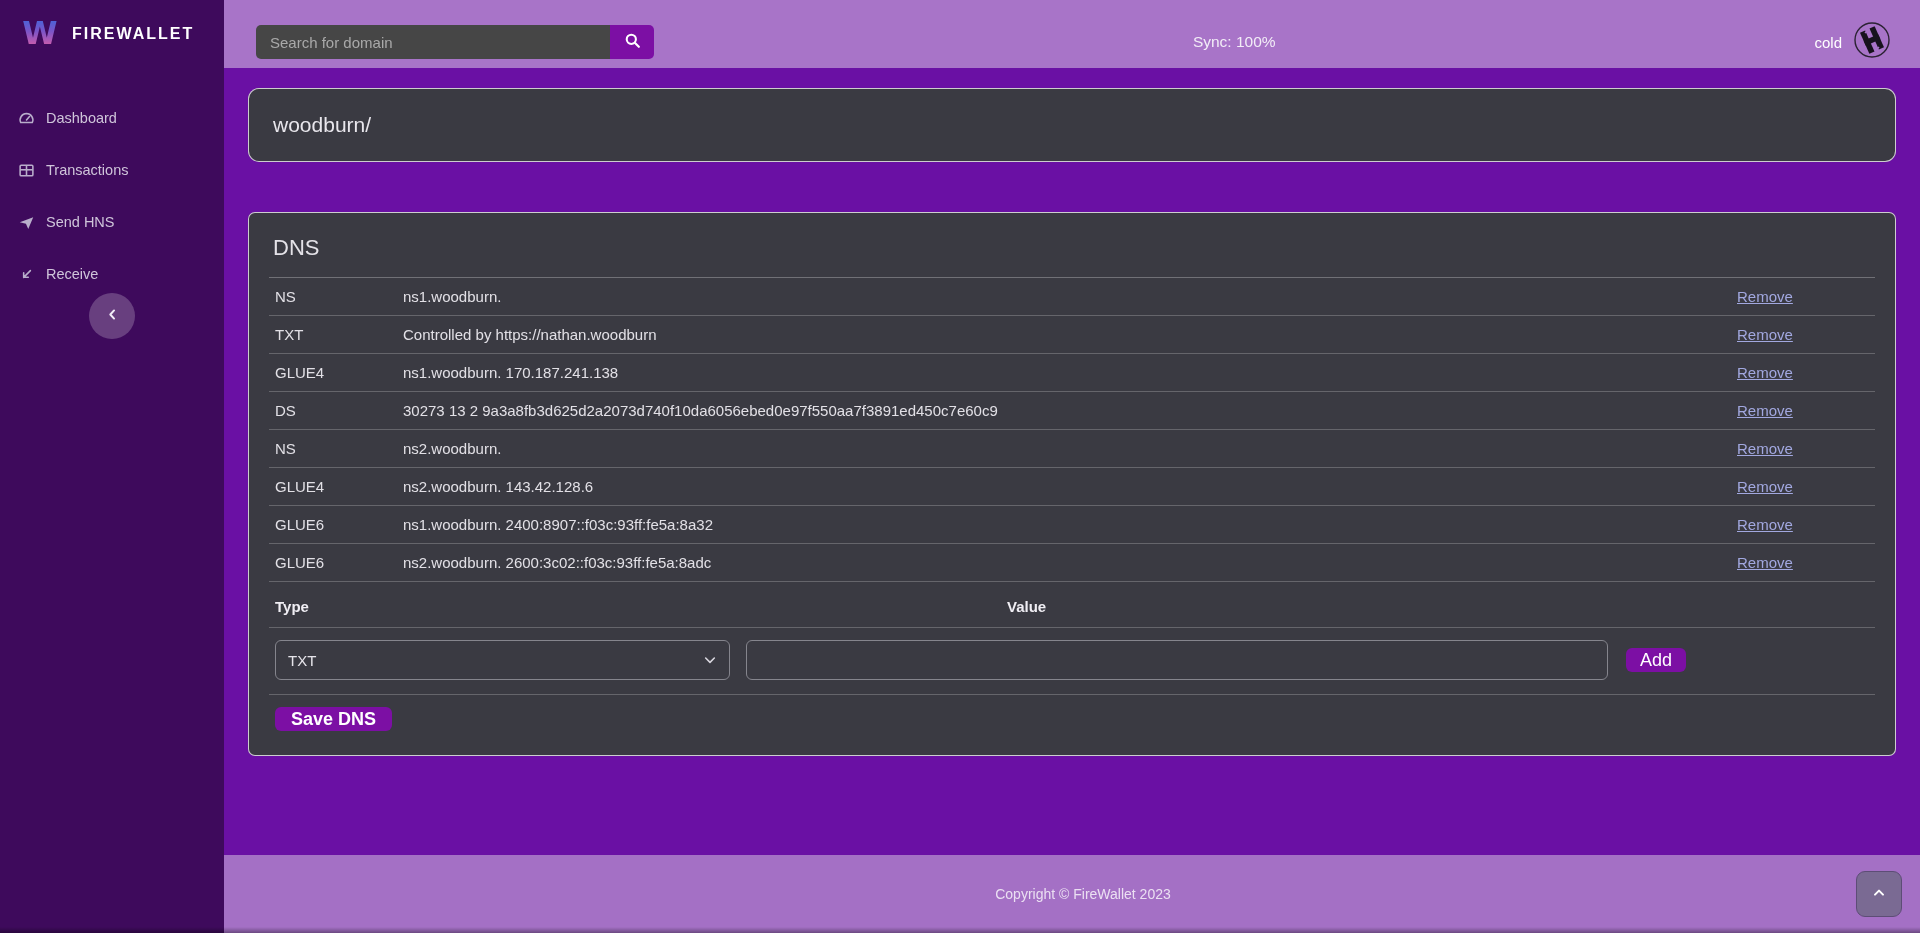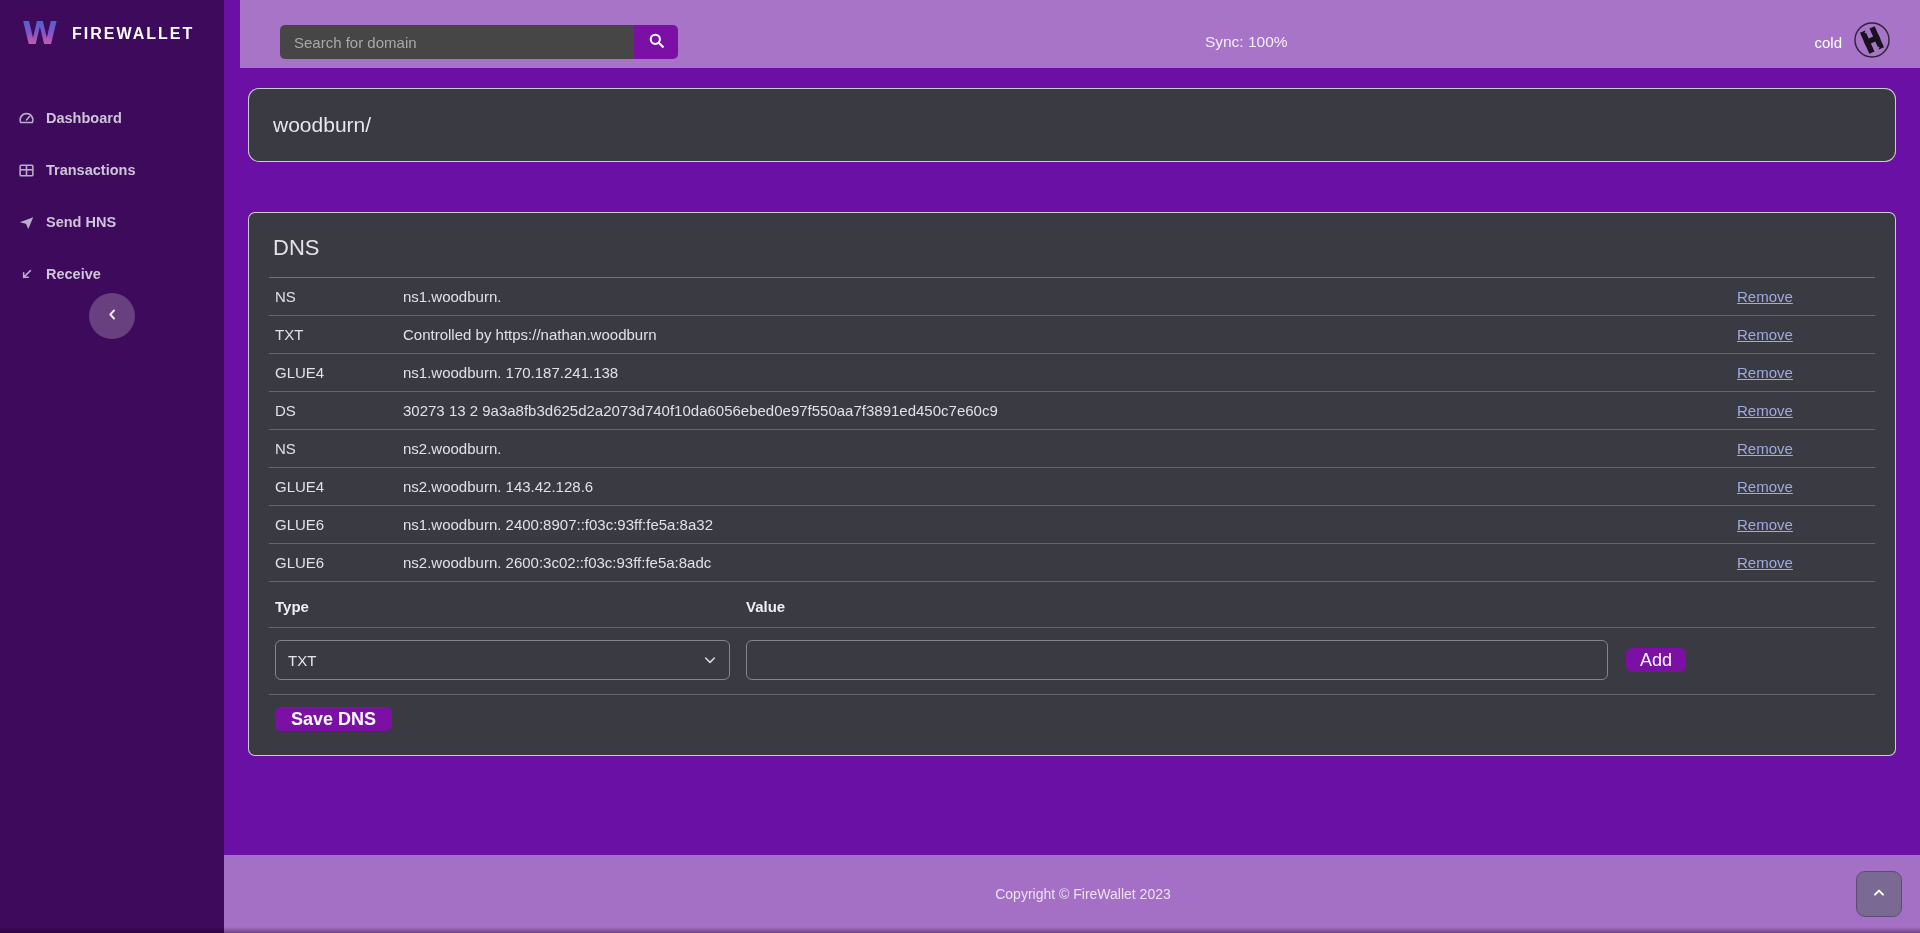--- a/index.html
+++ b/index.html
@@ -20,33 +20,33 @@
     display:flex; align-items:center; gap:12px;
     padding:14px 0 14px 20px; height:68px;
   }
   .brand-text {
     color:#ffffff; font-weight:bold; font-size:16px; letter-spacing:2px;
   }
   .menu { margin-top:24px; }
   .menu-item {
     display:flex; align-items:center; gap:11px;
     padding:0 0 0 18px; height:52px; cursor:pointer;
-    color:#cfc5da; font-size:14.5px;font-weight:bold;
+    color:#cfc5da; font-size:14.5px;
   }
   .menu-item .mi-icon { width:17px; height:17px; color:#b9aecb; flex:0 0 auto; display:flex; }
   .collapse-btn {
     position:absolute; left:89px; top:293px; width:46px; height:46px;
     border-radius:50%; border:none; background:rgba(255,255,255,0.22);
     color:#f1ecf7; font-size:18px; font-weight:bold; cursor:pointer;
     display:flex; align-items:center; justify-content:center;
   }
 
   
   .topbar {
-    position:absolute; left:240px; top:0; right:0; height:84px;
+    position:absolute; left:216px; top:0; right:0; height:84px;
     background:#a874c8; display:flex; align-items:center;
     padding:0 28px 0 40px;
   }
   .search-group { display:flex; height:34px; width:398px; }
   .search-input {
     width:354px; height:34px; background:#464646; border:none; outline:none;
     border-radius:5px 0 0 5px; padding:0 14px; color:#e6e6e6; font-size:15px;
   }
   .search-input::placeholder { color:#a9a9a9; }
   .search-btn {
@@ -80,21 +80,21 @@
     font-size:15px;
   }
   .dns-type { width:128px; flex:0 0 auto; color:#e2e0e6; }
   .dns-value { flex:1; color:#e2e0e6; }
   .dns-action { width:132px; flex:0 0 auto; }
   .remove-link { color:#a2a8e0; text-decoration:underline; font-size:15px; cursor:pointer; }
 
   .form-headers {
     display:flex; gap:16px; padding:16px 6px 12px 6px;
     border-bottom:1px solid rgba(255,255,255,0.22);
-    font-weight:bold; font-size:15px; color:#f0eef4;
+    font-weight:bold; font-size:15px; color:#f0eef4;justify-content:space-between;
   }
   .fh-type { width:455px; flex:0 0 auto; }
   .fh-value { width:862px; flex:0 0 auto; }
 
   .form-row {
     display:flex; gap:16px; align-items:center; padding:12px 6px 14px 6px;
     border-bottom:1px solid rgba(255,255,255,0.22);
   }
   .select-wrap { position:relative; width:455px; flex:0 0 auto; }
   .type-select {

